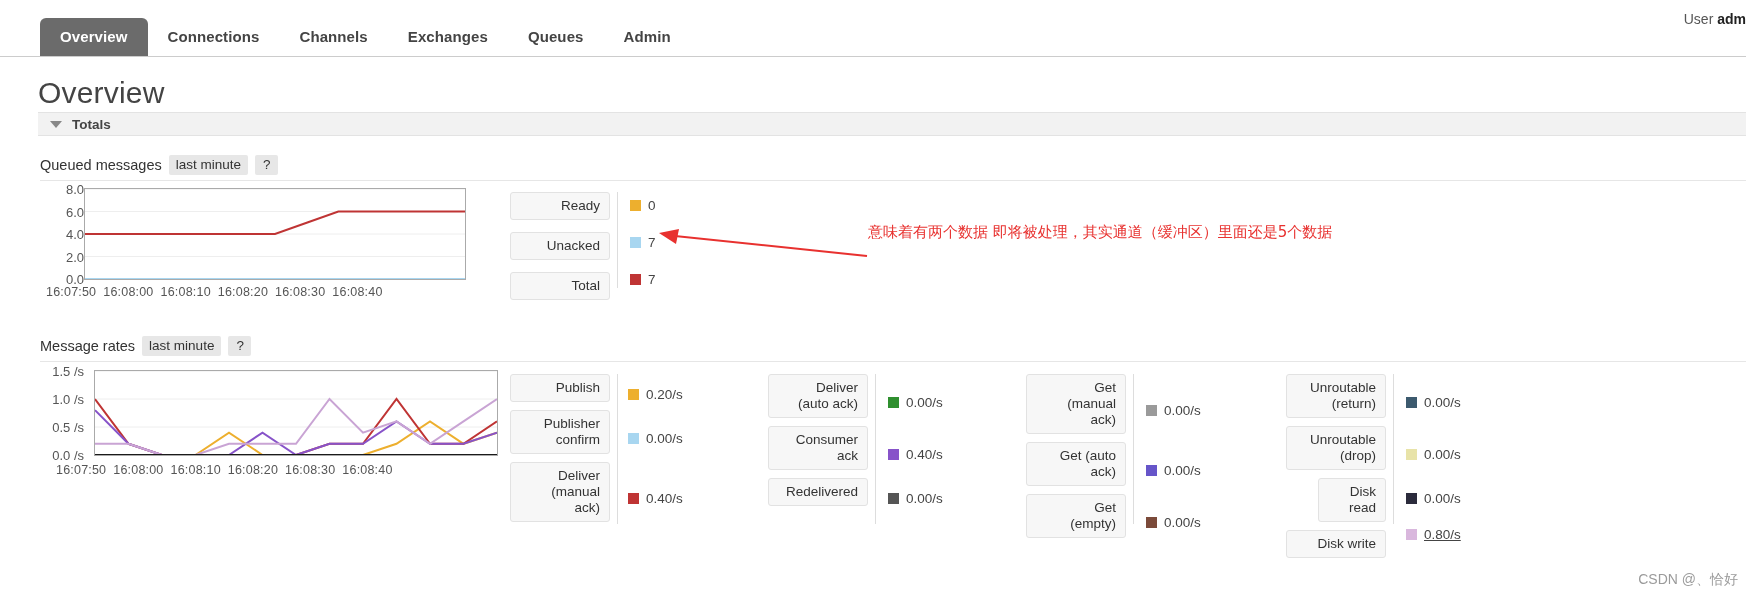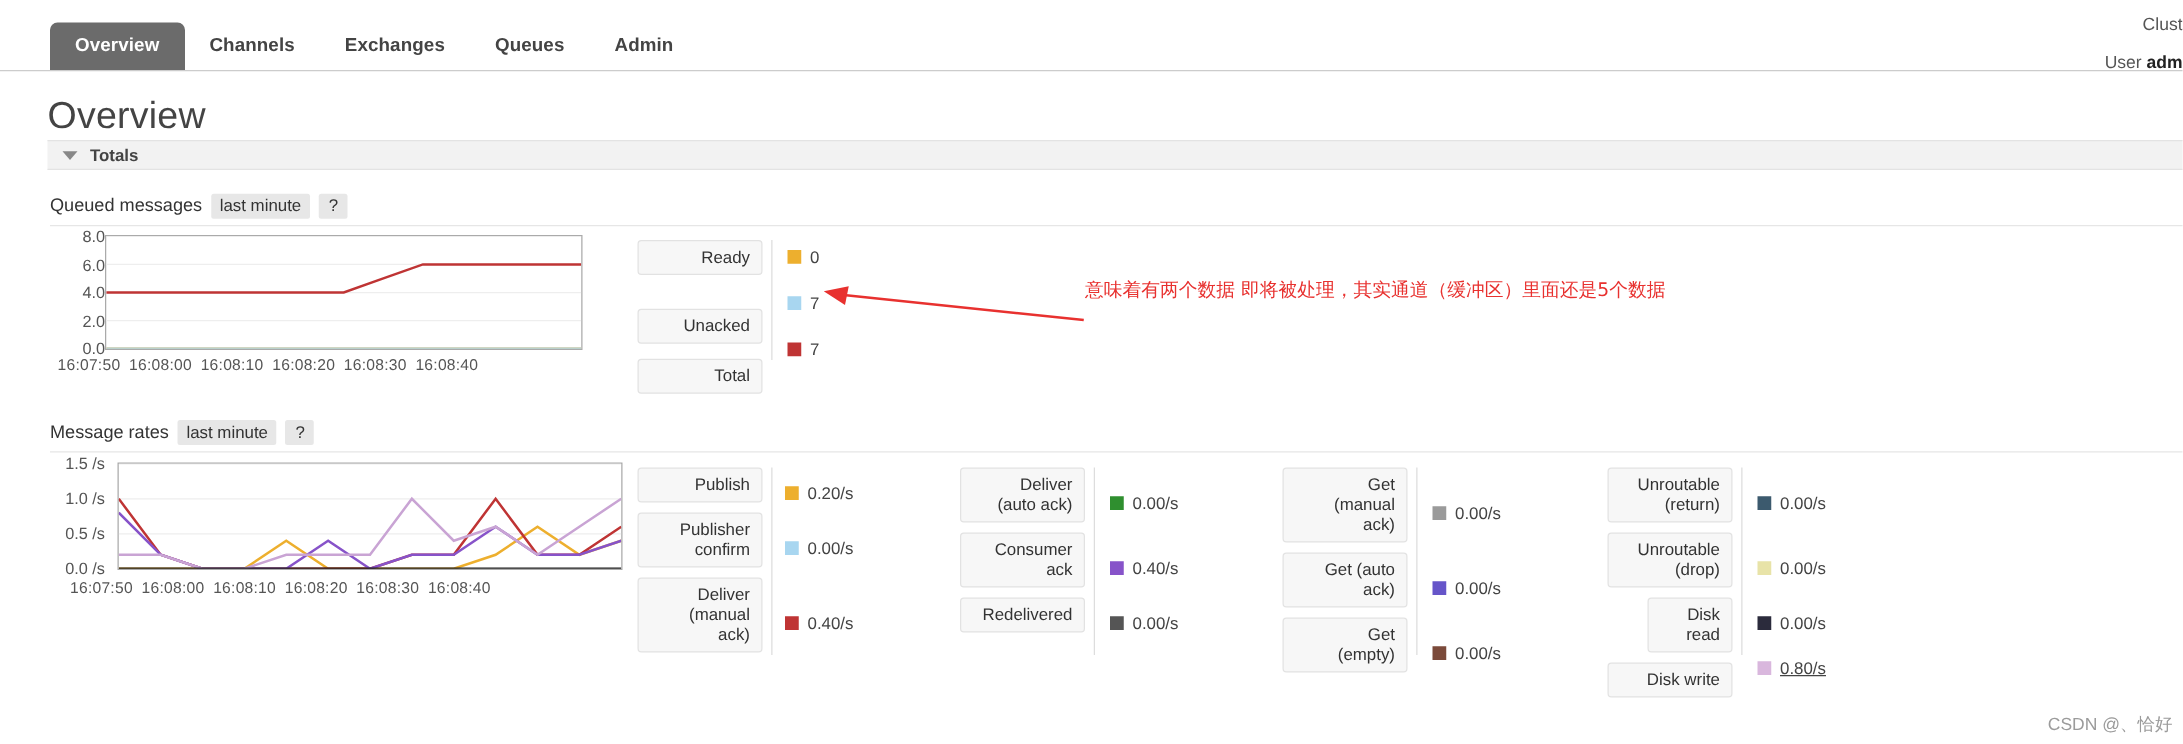--- a/index.html
+++ b/index.html
@@ -109,27 +109,27 @@
     position:absolute; right:8px; bottom:6px;
     font-size:14px; color:#9b9b9b; white-space:nowrap;
   }
 </style>
 </head>
 <body>
 
 <div id="navbar">
   <div id="tabs">
     <div class="tab active">Overview</div>
+    <div class="tab">Connections</div>
     <div class="tab">Channels</div>
     <div class="tab">Exchanges</div>
     <div class="tab">Queues</div>
     <div class="tab">Admin</div>
   </div>
   <div id="cluster-info">
-    <div class="line1">Clust</div>
     <div class="line2">
       <span>User</span>
       <b>adm</b>
     </div>
   </div>
 </div>
 
 <div id="page-title">Overview</div>
 
 <div id="totals-header">
@@ -160,21 +160,21 @@
         <line x1="0" x2="380" y1="90" y2="90" stroke="#eee" stroke-width="1"></line>
         <polyline points="0.00,90.00 63.33,90.00 126.67,90.00 190.00,90.00 221.67,90.00 253.33,90.00 316.67,90.00 380.00,90.00" fill="none" stroke="#edaf2e" stroke-width="2" vector-effect="non-scaling-stroke"></polyline>
         <polyline points="0.00,90.00 63.33,90.00 126.67,90.00 190.00,90.00 221.67,90.00 253.33,90.00 316.67,90.00 380.00,90.00" fill="none" stroke="#a8d6f0" stroke-width="2" vector-effect="non-scaling-stroke"></polyline>
         <polyline points="0.00,45.00 63.33,45.00 126.67,45.00 190.00,45.00 221.67,33.75 253.33,22.50 316.67,22.50 380.00,22.50" fill="none" stroke="#bf3434" stroke-width="2" vector-effect="non-scaling-stroke"></polyline>
       </svg>
   </div>
 </div>
 <div class="xlabels" id="q-xlabels" style="left:46px; top:285px;"><span style="margin-right: 7px;">16:07:50</span><span style="margin-right: 7px;">16:08:00</span><span style="margin-right: 7px;">16:08:10</span><span style="margin-right: 7px;">16:08:20</span><span style="margin-right: 7px;">16:08:30</span><span style="margin-right: 7px;">16:08:40</span></div>
 
 <div class="legend-col" id="q-legend-labels" style="left:510px; top:192px; width:100px;">
-    <div class="legend-row" style="justify-content: center; margin-bottom: 27px;">
+    <div class="legend-row" style="justify-content: center; margin-bottom: 12px;">
       <div class="legend-btn" style="width: 100px;">Ready</div>
     </div>
     <div class="legend-row" style="justify-content: flex-end; margin-bottom: 12px;">
       <div class="legend-btn" style="width: 100px;">Unacked</div>
     </div>
     <div class="legend-row" style="justify-content: flex-end; margin-bottom: 12px;">
       <div class="legend-btn" style="width: 116px;">Total</div>
     </div>
   </div>
 <div class="divider" style="left:617px; top:192px; height:96px;"></div>

